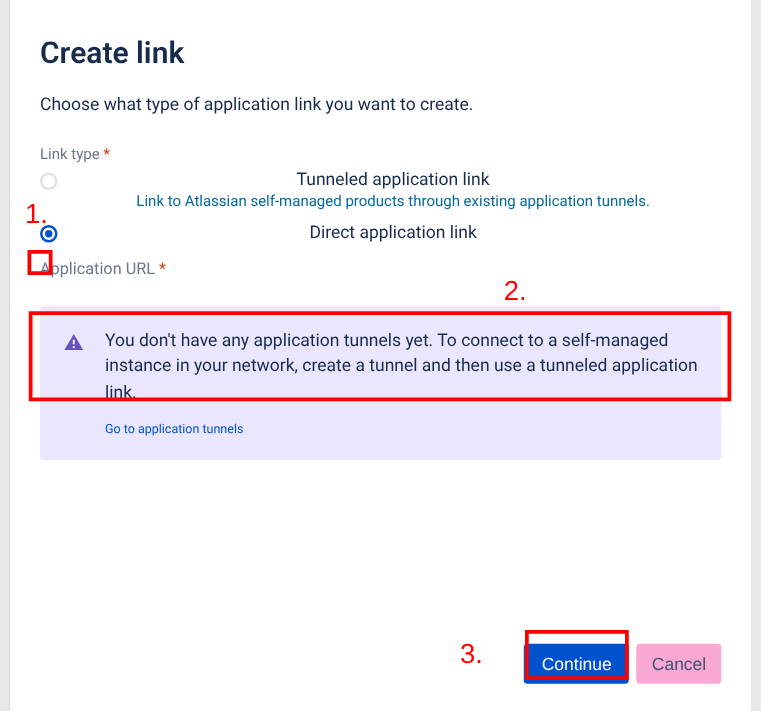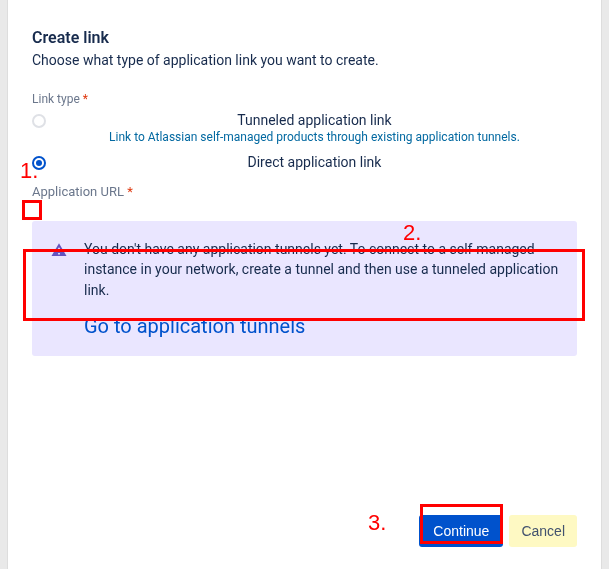--- a/index.html
+++ b/index.html
@@ -24,24 +24,24 @@
       position: absolute;
       left: 8px;
       right: 8px;
       top: 0;
       bottom: 0;
       background: #fff;
       padding: 28px 24px 22px 24px;
       box-shadow: 0 0 1px rgba(0,0,0,0.3);
     }
     .title {
-      font-size: 16px;
+      font-size: 24px;
       font-weight: 600;
       color: #172B4D;
-      margin-bottom: 5px;
+      margin-bottom: 20px;
     }
     .subtitle {
       font-size: 14px;
       color: #172B4D;
       margin-bottom: 24px;
     }
     .field-label {
       font-size: 12px;
       color: #6B778C;
       margin-bottom: 6px;
@@ -124,42 +124,42 @@
     }
     .notice-text {
       font-size: 14px;
       color: #172B4D;
       line-height: 1.45;
     }
     .notice-link {
       display: inline-block;
       margin-top: 14px;
       color: #0052CC;
-      font-size: 20px;
+      font-size: 10px;
     }
     .footer {
       position: absolute;
       bottom: 22px;
       right: 24px;
       display: flex;
       gap: 6px;
       align-items: flex-start;
     }
     .btn-primary {
       background: #0052CC;
       color: #fff;
       border: none;
       padding: 8px 14px;
       font-size: 14px;
       font-weight: 500;
       border-radius: 3px;
       cursor: pointer;
     }
     .btn-secondary {
-      background: #fef9c3;
+      background: #f9a8d4;
       color: #42526E;
       border: none;
       padding: 8px 12px;
       font-size: 14px;
       border-radius: 3px;
       cursor: pointer;
     }
     
     .anno-box {
       position: absolute;

